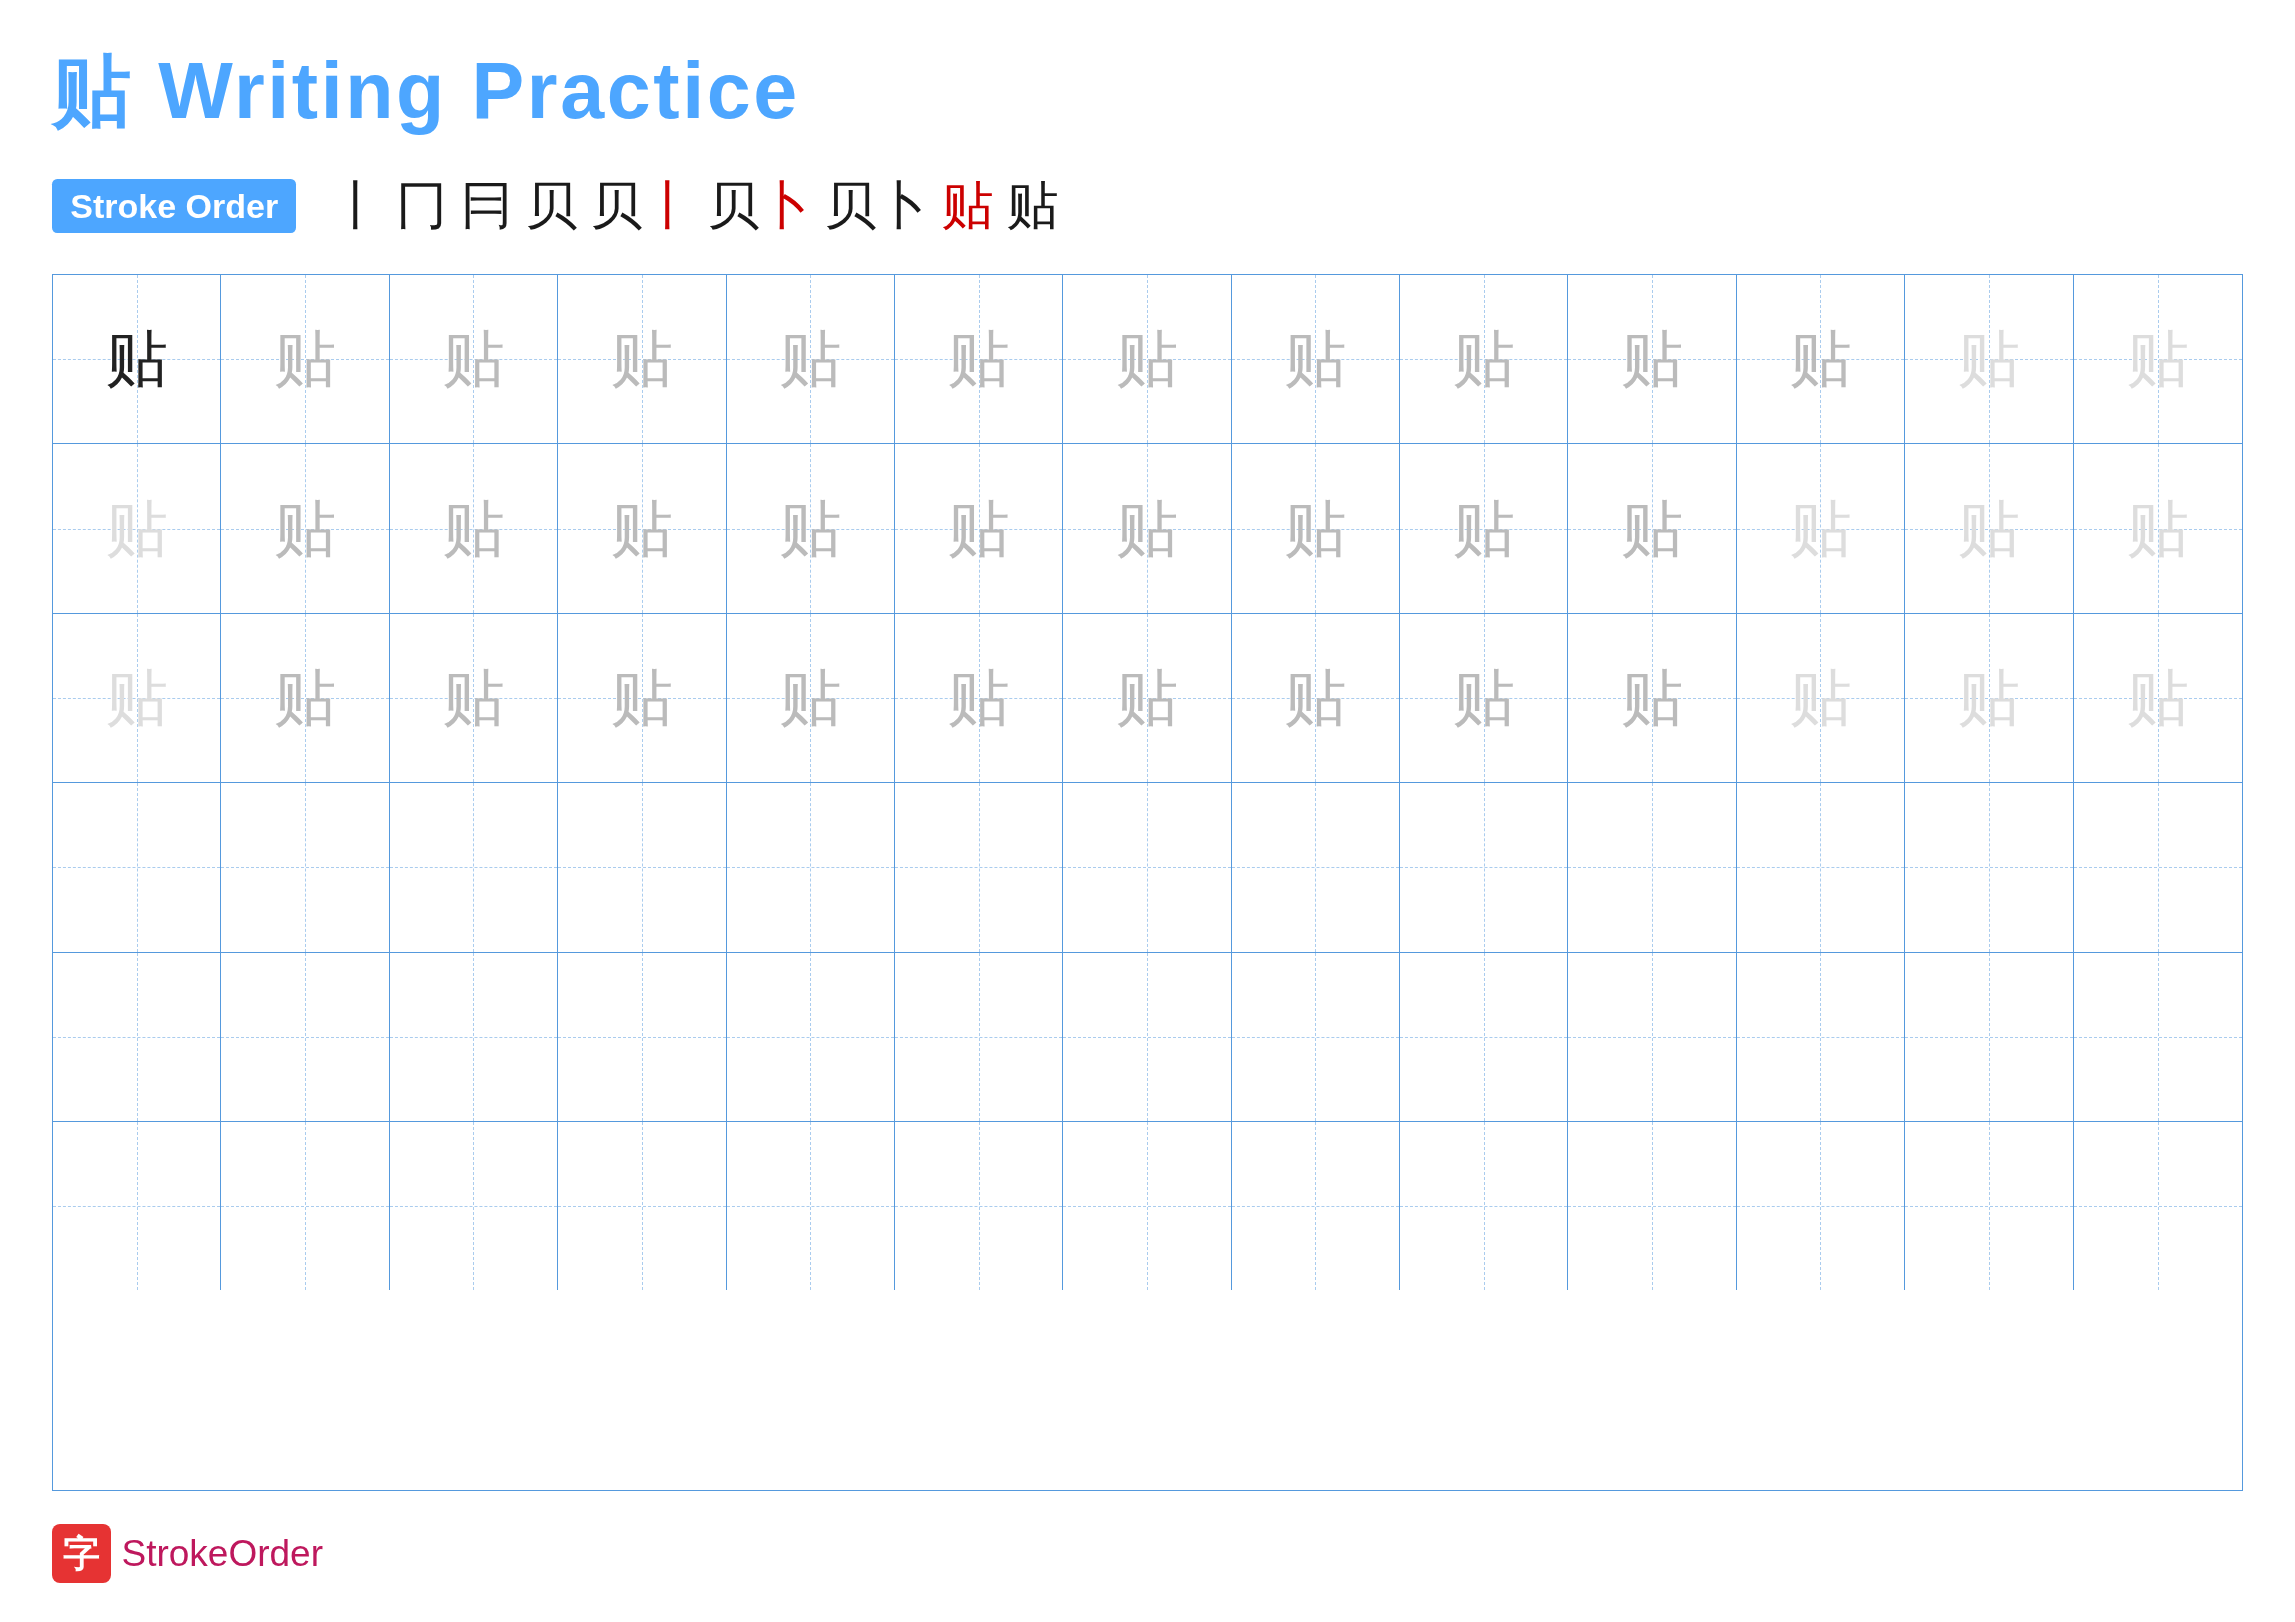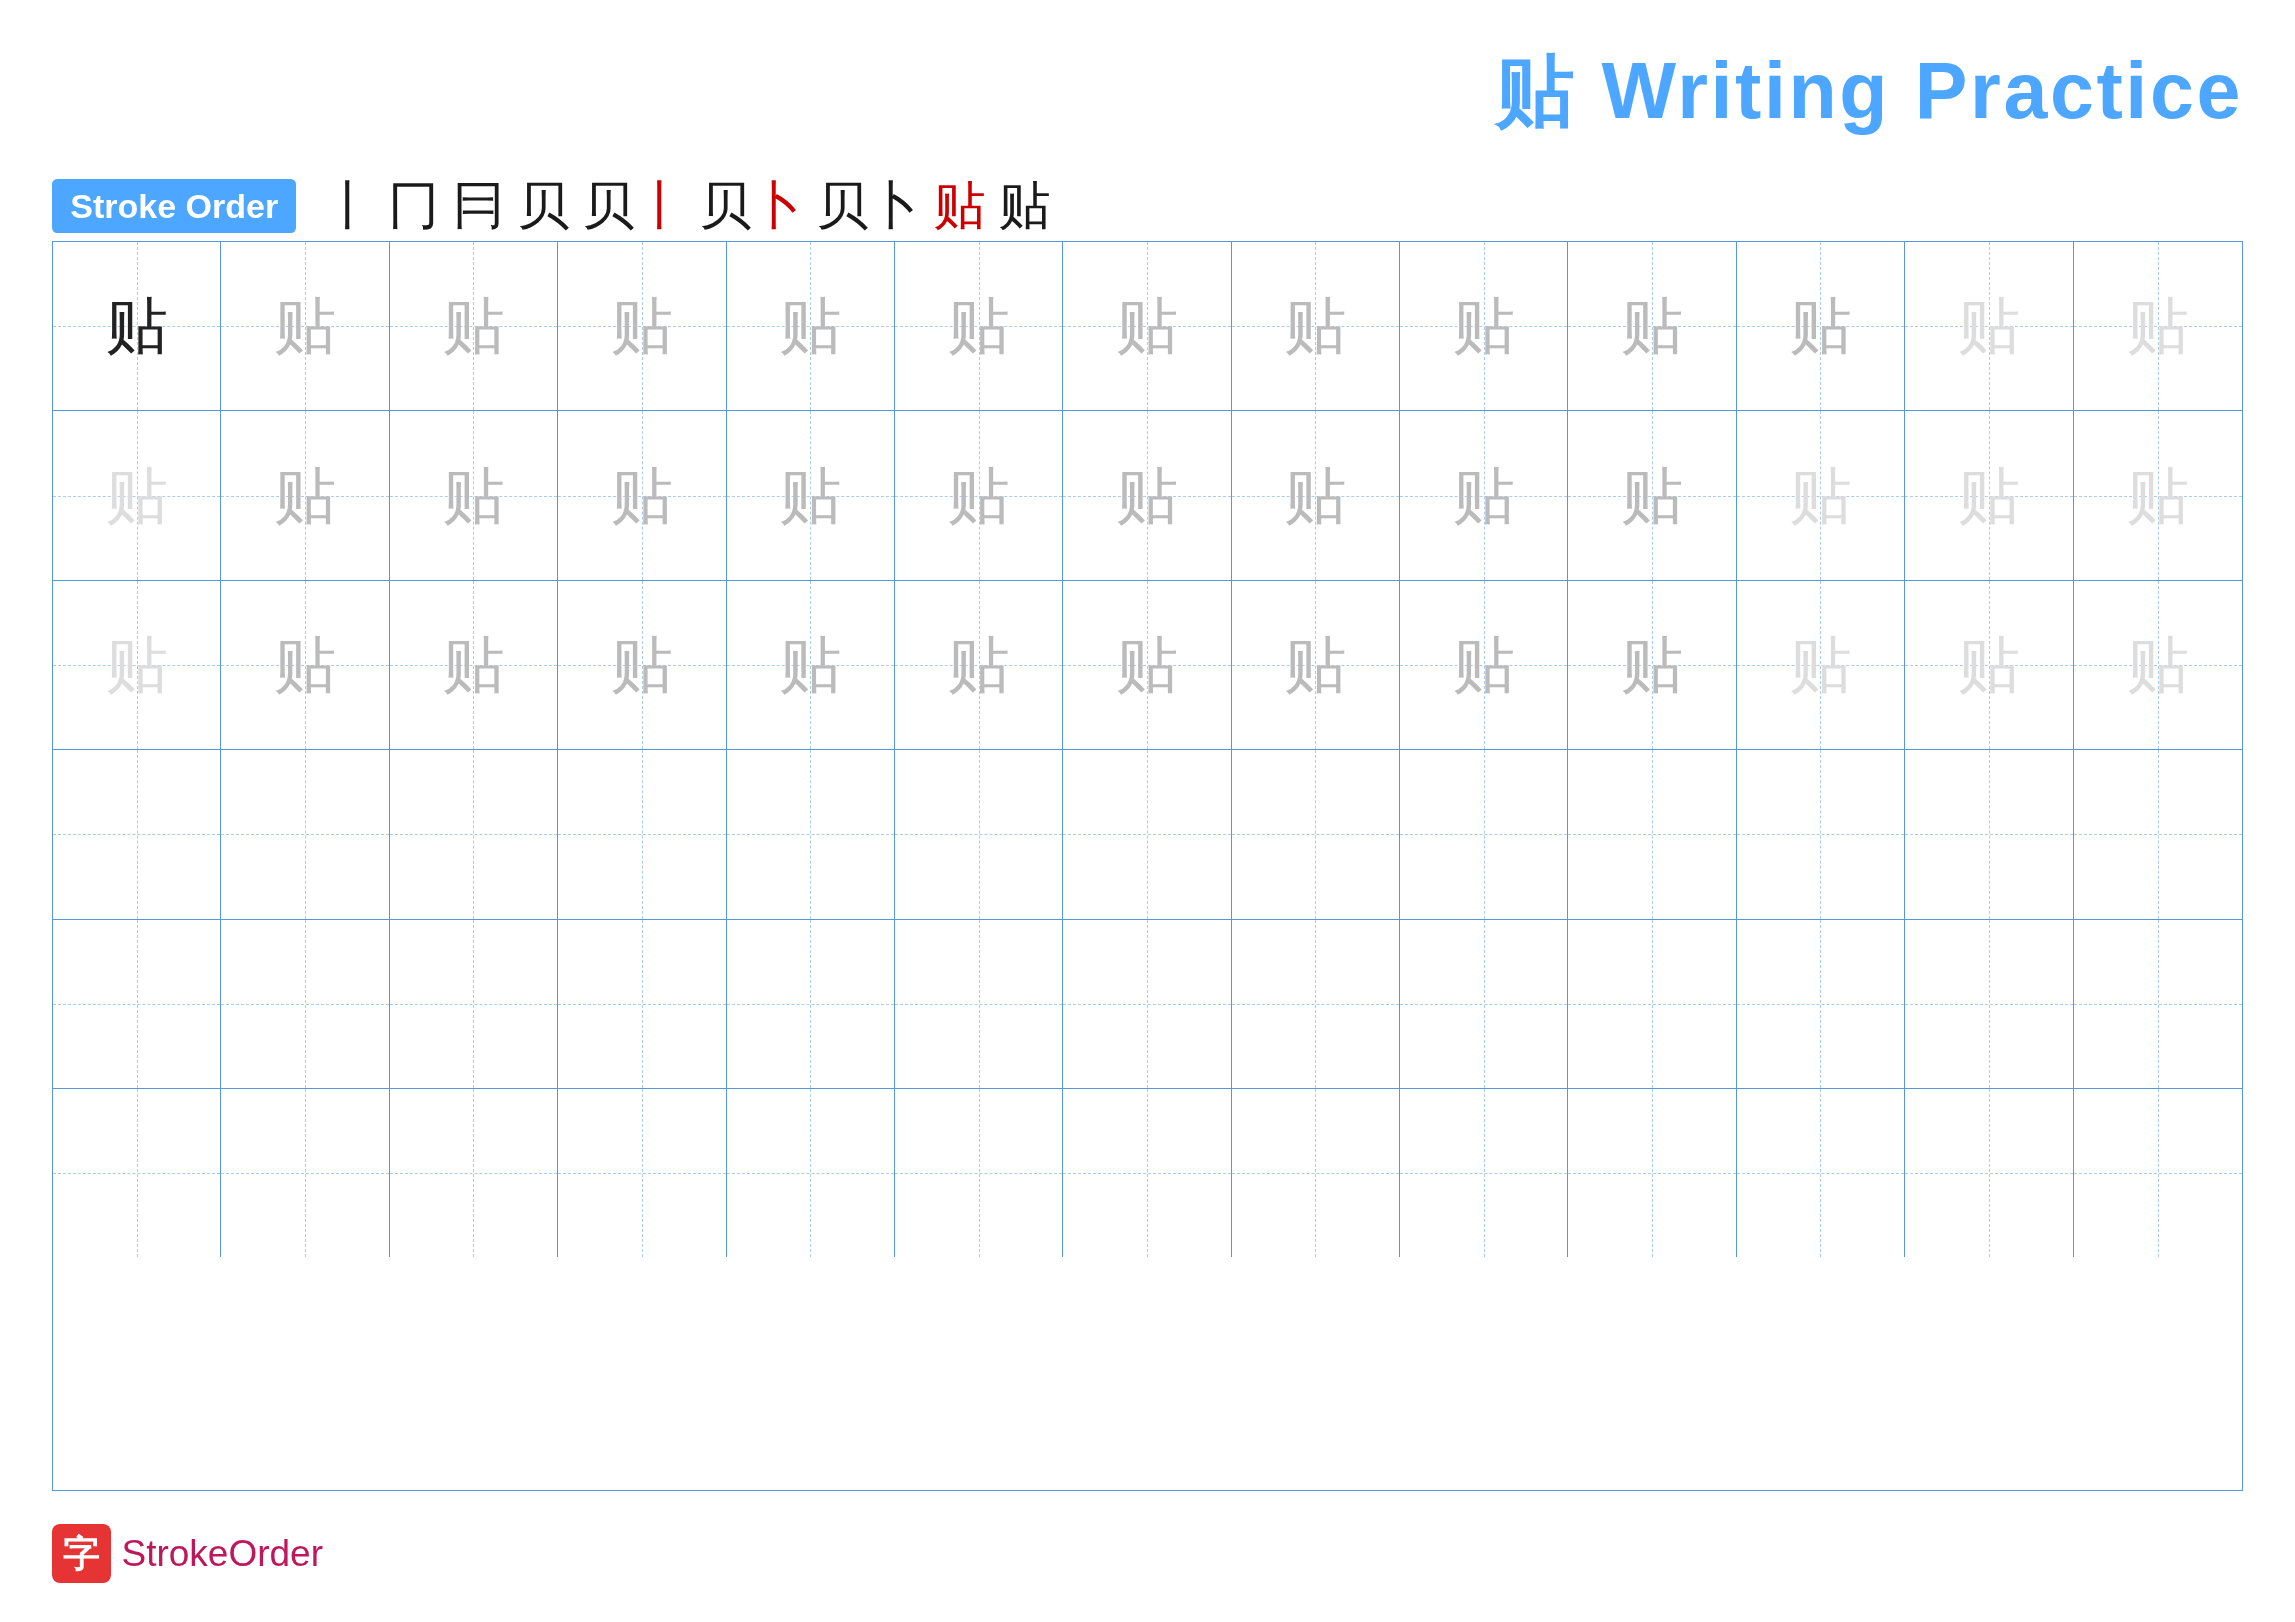--- a/index.html
+++ b/index.html
@@ -10,41 +10,42 @@
       height: 1622px;
       position: relative;
       overflow: hidden;
     }
 
     .page-container {
       width: 100%;
       height: 100%;
       display: flex;
       flex-direction: column;
-      align-items: flex-end;
+      align-items: flex-start;
       padding: 39px 52px 39px 52px;
     }
 
     .title {
       font-size: 79px;
       color: #4da6ff;
       margin-bottom: 26px;
       font-weight: bold;
       letter-spacing: 2.6px;
     }
 
     .title .chinese-char {
       color: #4da6ff;
     }
 
     .stroke-order-row {
       display: flex;
       align-items: center;
       width: 100%;
-      gap: 26px;
+      margin-bottom: 33px;
+      gap: 34px;
     }
 
     .stroke-order-badge {
       background: #4da6ff;
       color: white;
       font-size: 34px;
       font-weight: bold;
       padding: 7.9px 18.3px;
       border-radius: 5.2px;
       white-space: nowrap;

